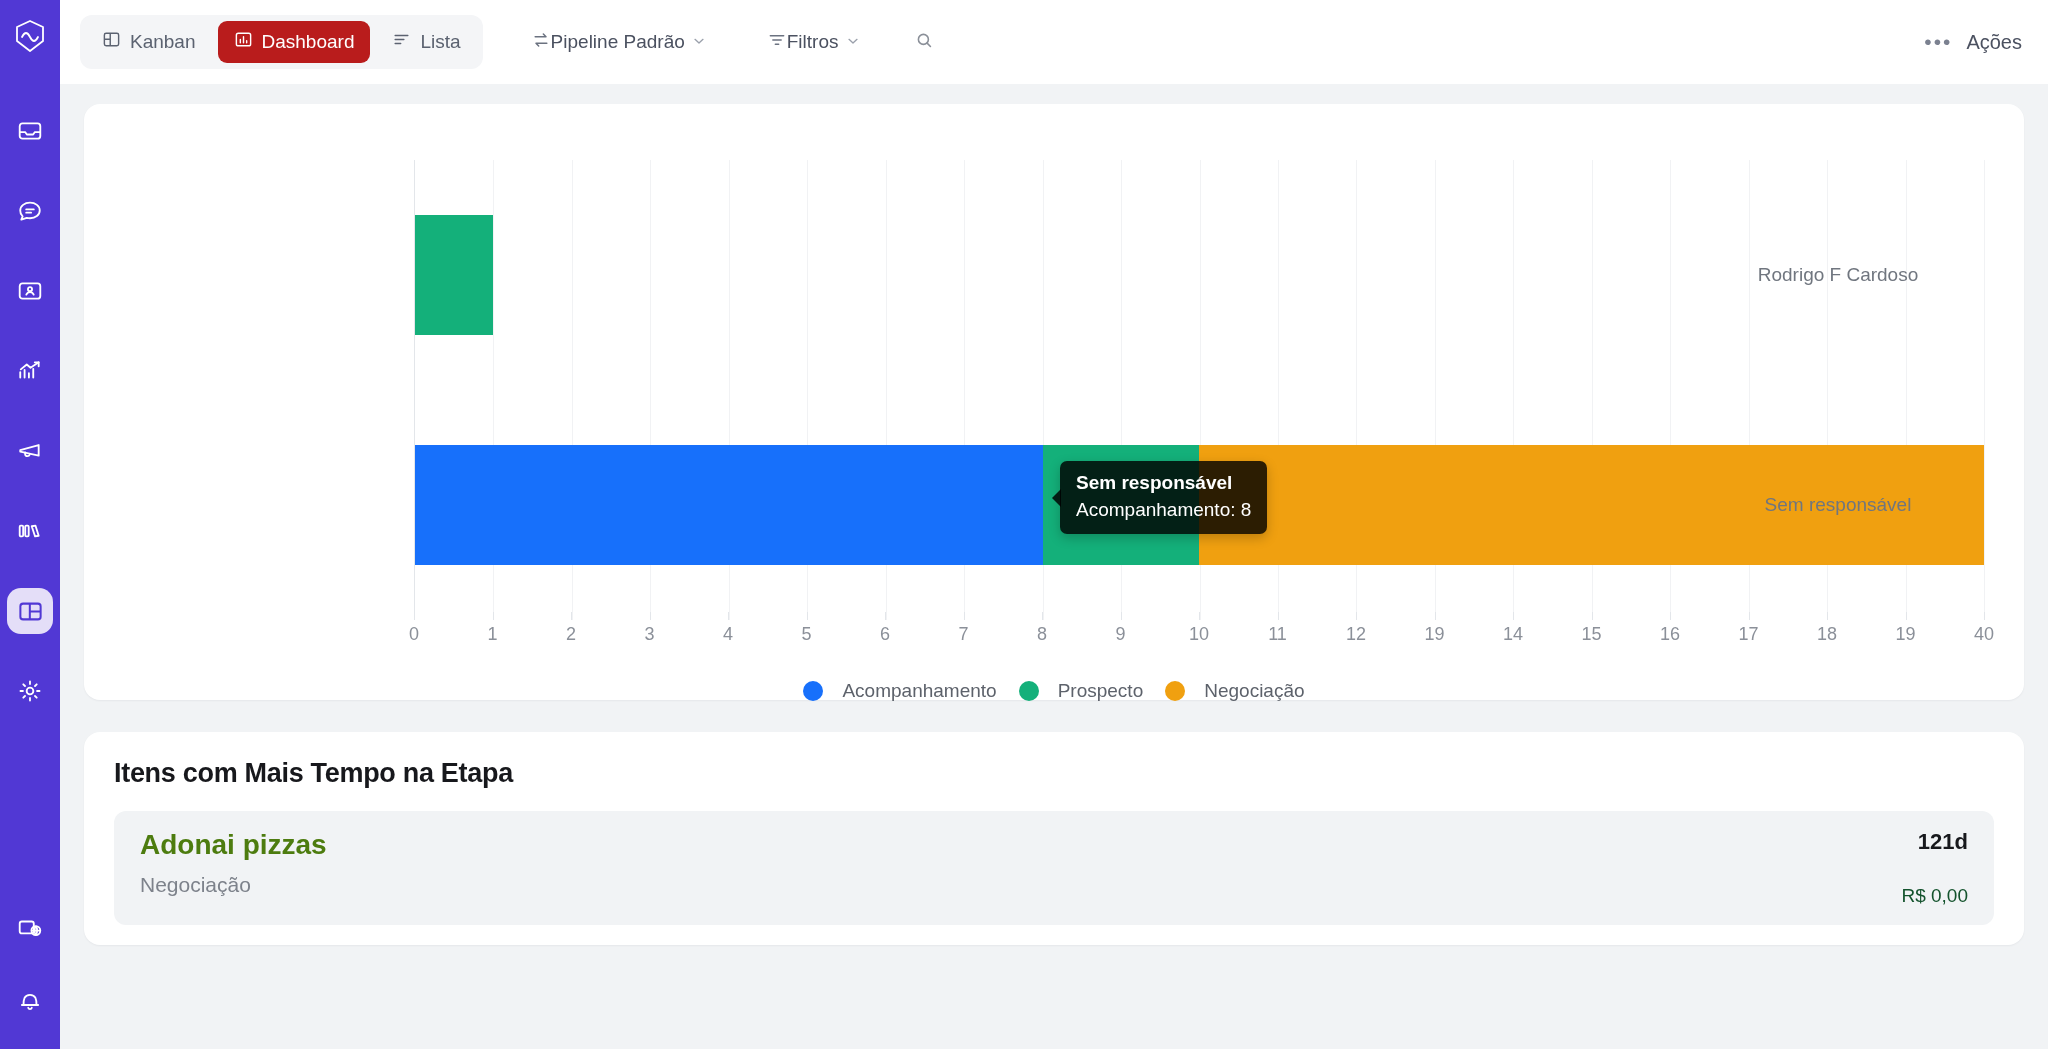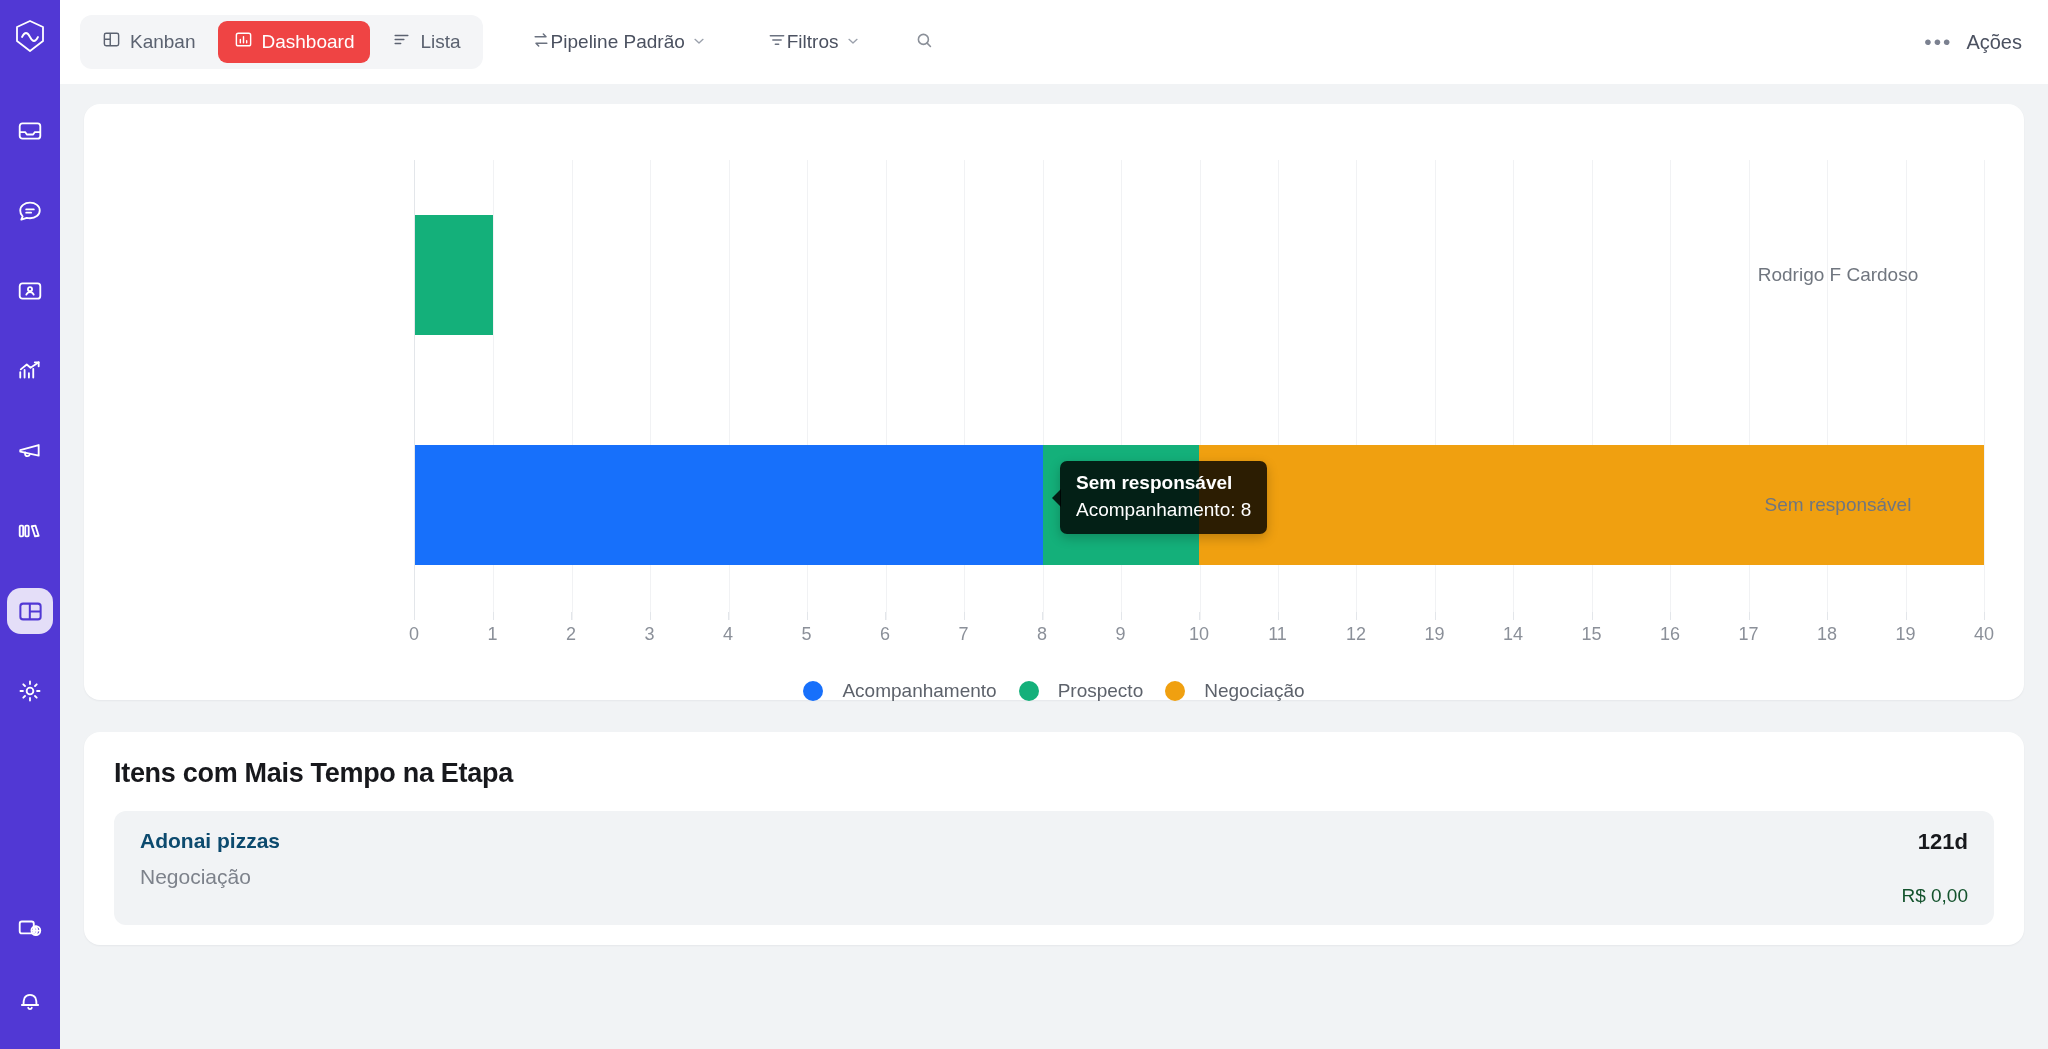--- a/index.html
+++ b/index.html
@@ -39,21 +39,21 @@
   }
   .view-switch {
     display:flex; align-items:center; gap:6px;
     background:#f4f5f7; border-radius:12px; padding:6px;
   }
   .vs-btn {
     display:flex; align-items:center; gap:9px;
     padding:9px 16px; border-radius:9px; font-size:19px; color:#5b6270;
     cursor:pointer; white-space:nowrap;
   }
-  .vs-btn.active { background:#ef4444; color:#ffffff; }
+  .vs-btn.active { background:#b91c1c; color:#ffffff; }
   .tb-item {
     display:flex; align-items:center; 
     padding:9px 12px; font-size:19px; color:#4b5160; cursor:pointer;
     margin-left:36px; white-space:nowrap;
   }
   .chev { font-size:13px; color:#9aa0ab; margin-left:6px;}
   .tb-search { margin-left:42px; cursor:pointer; display:flex; align-items:center;}
   .tb-right { margin-left:auto; display:flex; align-items:center; gap:14px; cursor:pointer; }
   .tb-right .dots { letter-spacing:2px; color:#7b8190; font-size:21px; line-height:10px;}
   .tb-right .lbl { font-size:20px; color:#4b5160; }
@@ -108,21 +108,21 @@
     width:0; height:0; border-top:9px solid transparent;
     border-bottom:9px solid transparent; border-right:9px solid rgba(0,0,0,.82);
   }
 
   
   .list-item {
     background:#f1f3f5; border-radius:12px; padding:18px 26px;
     display:flex; align-items:flex-start; margin-top:22px;
   }
   .li-left { flex:1 1 auto; min-width:0; }
-  .li-name { font-size:21px; font-weight:600; color:#0c4a6e; }
+  .li-name { font-size:28px; font-weight:600; color:#4d7c0f; }
   .li-stage { font-size:21px; color:#7d828b; margin-top:12px; }
   .li-right { text-align:right; flex:0 0 auto; }
   .li-days { font-size:22px; font-weight:700; color:#17181c;text-align:right; }
   .li-value { font-size:19px; color:#14532d; margin-top:30px; }
 </style>
 </head>
 <body>
 
 <div class="app">
 

